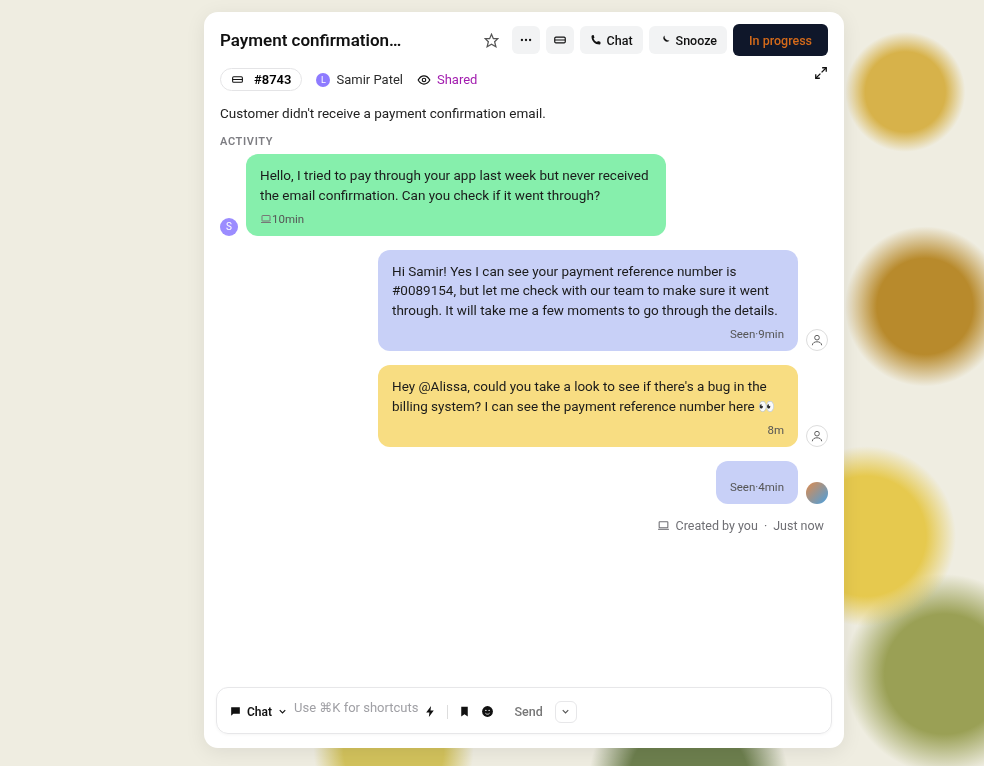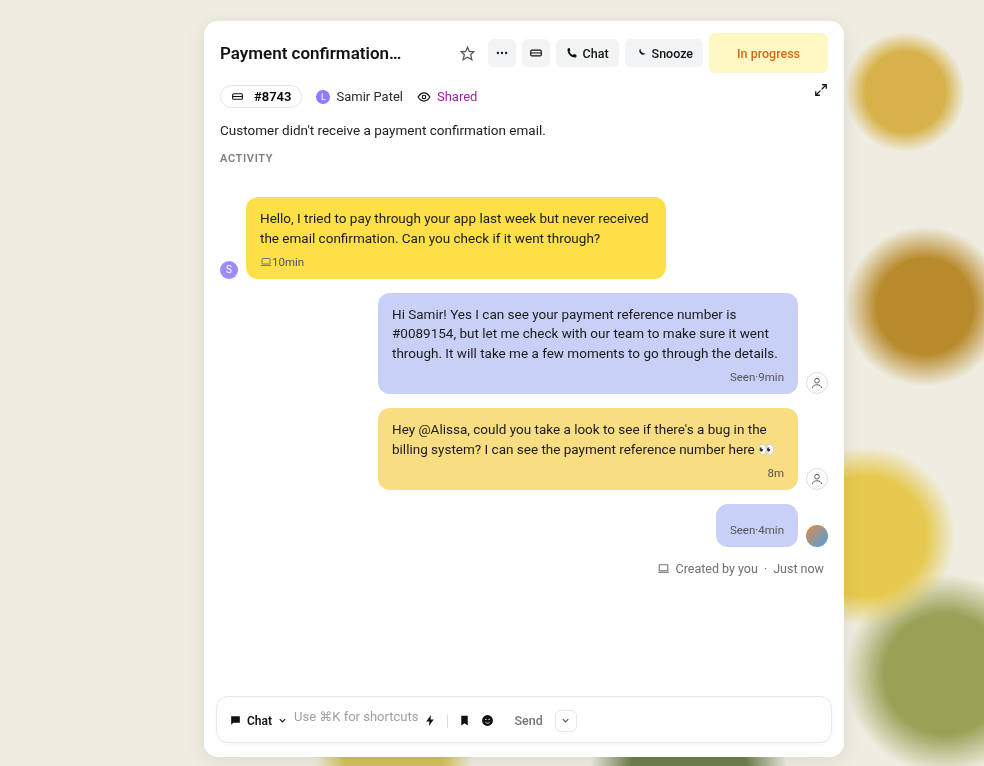--- a/index.html
+++ b/index.html
@@ -18,21 +18,21 @@
       radial-gradient(circle at 92% 12%, #d7b24a 0 40px, transparent 60px),
       radial-gradient(circle at 94% 40%, #b88a2c 0 48px, transparent 80px),
       radial-gradient(circle at 88% 70%, #e6c94e 0 60px, transparent 90px),
       radial-gradient(circle at 96% 88%, #9aa055 0 60px, transparent 100px),
       radial-gradient(circle at 40% 98%, #d2c25c 0 50px, transparent 80px),
       radial-gradient(circle at 70% 102%, #6d7f4e 0 60px, transparent 100px),
       linear-gradient(#efede1,#efede1);
   }
   .card {
     position: absolute;
-    left: 204px; top: 21px;
+    left: 204px; top: 12px;
     width: 640px; height: 736px;
     background: #fff;
     border-radius: 14px;
     box-shadow: 0 4px 20px rgba(0,0,0,.08);
     display: flex; flex-direction: column;
     overflow: hidden;
   }
 
   
   .hdr {
@@ -51,22 +51,22 @@
     display: inline-flex; align-items: center; justify-content: center;
     font-size: 12.5px; font-weight: 500;
     color: #111;
     cursor: pointer;
     user-select: none;
   }
   .iconbtn { width: 28px; background: #f2f3f4; }
   .iconbtn.plain { background: transparent; }
   .txtbtn { padding: 0 10px; background: #f2f3f4; gap: 5px; }
   .pill-progress {
-    height: 40px; padding: 0 28px;
-    background: #fef9c3; color: #d46a1a;
+    height: 32px; padding: 0 16px;
+    background: #0f172a; color: #d46a1a;
     border-radius: 6px; font-size: 12.5px; font-weight: 500;
     display: inline-flex; align-items: center;
   }
 
   
   .meta {
     display: flex; align-items: center; gap: 14px;
     padding: 2px 16px 10px 16px;
     position: relative;
   }
@@ -98,21 +98,21 @@
   .msg-row { display: flex; align-items: flex-end; gap: 8px; }
   .msg-row.left { justify-content: flex-start; }
   .msg-row.right { justify-content: flex-end; }
   .bubble {
     max-width: 420px;
     padding: 12px 14px 8px 14px;
     border-radius: 12px;
     font-size: 13.5px; line-height: 1.45;
     color:#1b1b1b;
   }
-  .bubble.grey { background:#fde047;margin-top:26px; }
+  .bubble.grey { background:#86efac; }
   .bubble.blue { background:#c8d0f7; }
   .bubble.yellow { background:#f8dd82; }
   .bubble .foot {
     display:flex; justify-content:flex-end; align-items:center; gap:0;
     font-size:11.5px; color:#555; margin-top:6px;
   }
   .bubble.grey .foot { justify-content:flex-start; }
   .av-sm {
     width:18px; height:18px; border-radius:50%;
     display:flex; align-items:center; justify-content:center;

